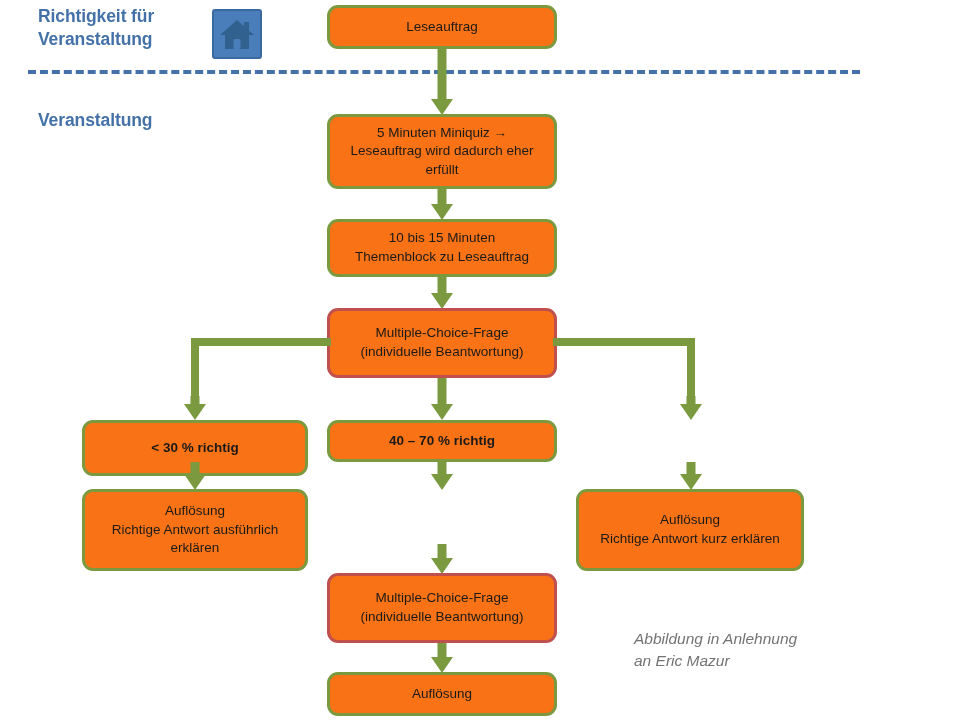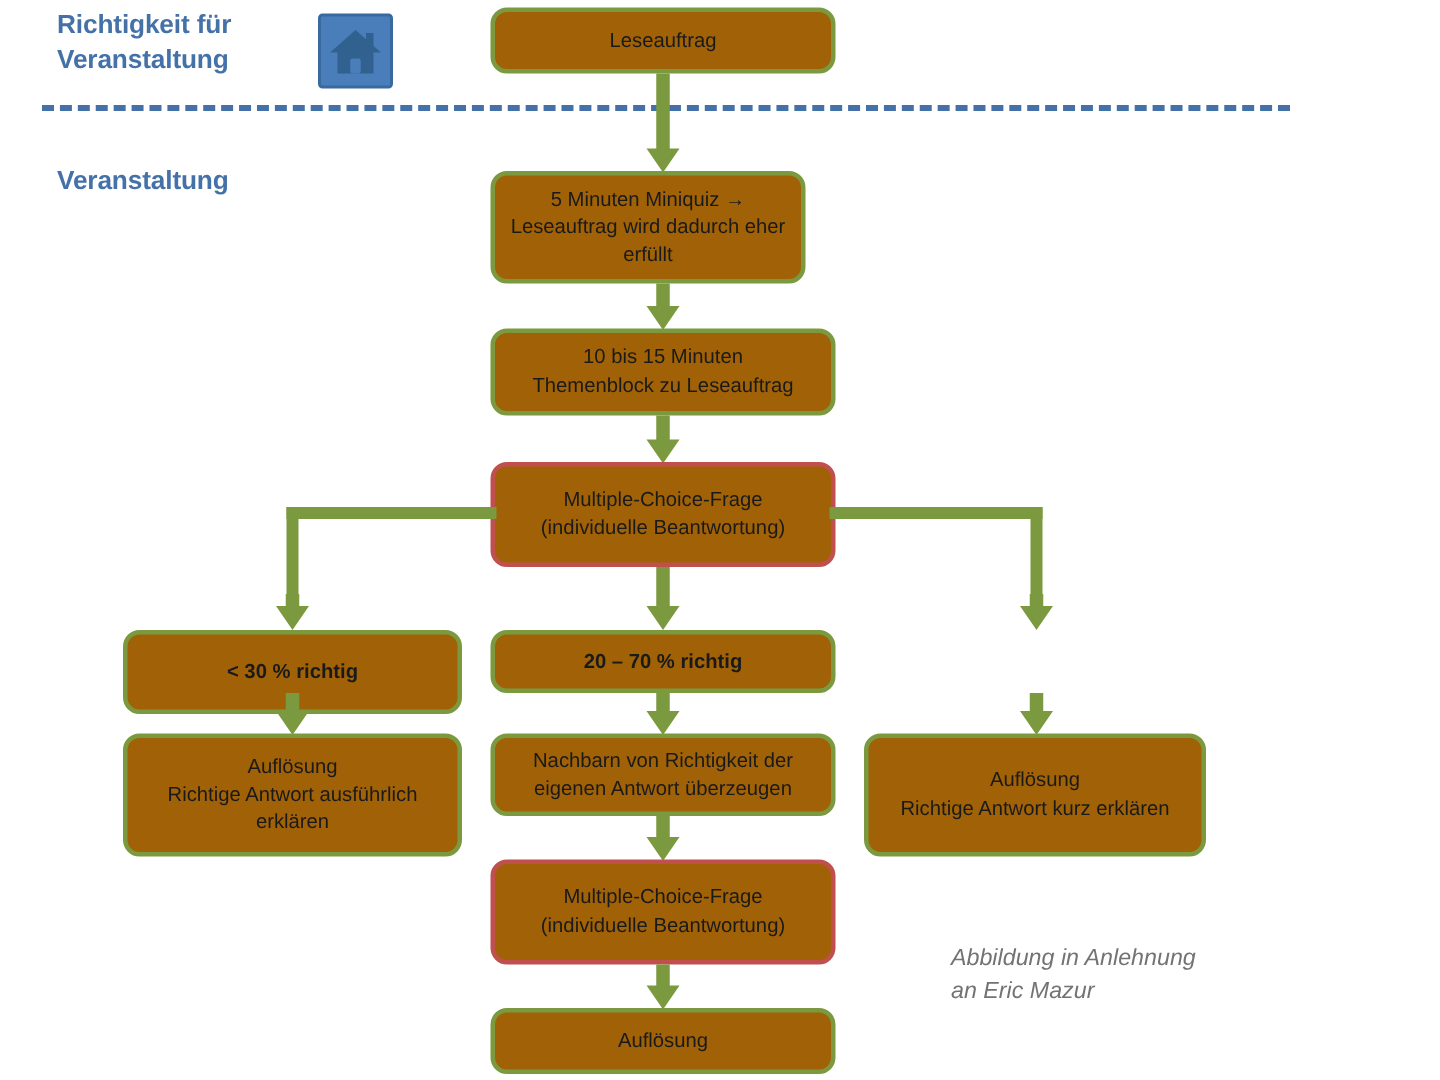--- a/index.html
+++ b/index.html
@@ -61,21 +61,21 @@
     top: 70px;
     width: 832px;
     height: 0;
     border-top: 4px dashed #4472A8;
   }
 
   
   .node {
     position: absolute;
     box-sizing: border-box;
-    background: #a16207;
+    background: #f97316;
     border: 3px solid #7B9A3F;
     border-radius: 11px;
     display: flex;
     align-items: center;
     justify-content: center;
     text-align: center;
     color: #1a1a1a;
     font-size: 13.5px;
     line-height: 1.38;
     padding: 4px 10px;
@@ -158,21 +158,21 @@
 
   <div class="phase-title" id="title-event">Veranstaltung</div>
 
   <div class="node" style="left:327px; top:5px; width:230px; height:44px;">Leseauftrag</div>
 
   <div class="arrow-v" style="left:427px; top:49px; width:30px; height:66px;">
     <div class="shaft" style="height:52px;"></div>
     <div class="head"></div>
   </div>
 
-  <div class="node" style="left:327px; top:114px; width:210px; height:75px;">5 Minuten Miniquiz →
+  <div class="node" style="left:327px; top:114px; width:230px; height:75px;">5 Minuten Miniquiz →
 Leseauftrag wird dadurch eher
 erfüllt</div>
 
   <div class="arrow-v" style="left:427px; top:189px; width:30px; height:31px;">
     <div class="shaft" style="height:18px;"></div>
     <div class="head"></div>
   </div>
 
   <div class="node" style="left:327px; top:219px; width:230px; height:58px;">10 bis 15 Minuten
 Themenblock zu Leseauftrag</div>
@@ -199,21 +199,21 @@
     <div class="head"></div>
   </div>
 
   <div class="arrow-v" style="left:427px; top:378px; width:30px; height:42px;">
     <div class="shaft" style="height:28px;"></div>
     <div class="head"></div>
   </div>
 
   <div class="node bold" style="left:82px; top:420px; width:226px; height:56px;">&lt; 30 % richtig</div>
 
-  <div class="node bold" style="left:327px; top:420px; width:230px; height:42px;">20 – 70 % richtig</div>
+  <div class="node bold" style="left:327px; top:420px; width:230px; height:42px;">40 – 70 % richtig</div>
 
 
   <div class="arrow-v" style="left:180px; top:462px; width:30px; height:28px;">
     <div class="shaft" style="height:14px;"></div>
     <div class="head"></div>
   </div>
 
   <div class="arrow-v" style="left:427px; top:462px; width:30px; height:28px;">
     <div class="shaft" style="height:14px;"></div>
     <div class="head"></div>
@@ -221,22 +221,20 @@
 
   <div class="arrow-v" style="left:676px; top:462px; width:30px; height:28px;">
     <div class="shaft" style="height:14px;"></div>
     <div class="head"></div>
   </div>
 
   <div class="node" style="left:82px; top:489px; width:226px; height:82px;">Auflösung
 Richtige Antwort  ausführlich
 erklären</div>
 
-  <div class="node" style="left:327px; top:489px; width:230px; height:55px;">Nachbarn von Richtigkeit der
-eigenen Antwort  überzeugen</div>
 
   <div class="node" style="left:576px; top:489px; width:228px; height:82px;">Auflösung
 Richtige Antwort  kurz erklären</div>
 
   <div class="arrow-v" style="left:427px; top:544px; width:30px; height:30px;">
     <div class="shaft" style="height:16px;"></div>
     <div class="head"></div>
   </div>
 
   <div class="node accent-red" style="left:327px; top:573px; width:230px; height:70px;">Multiple-Choice-Frage

